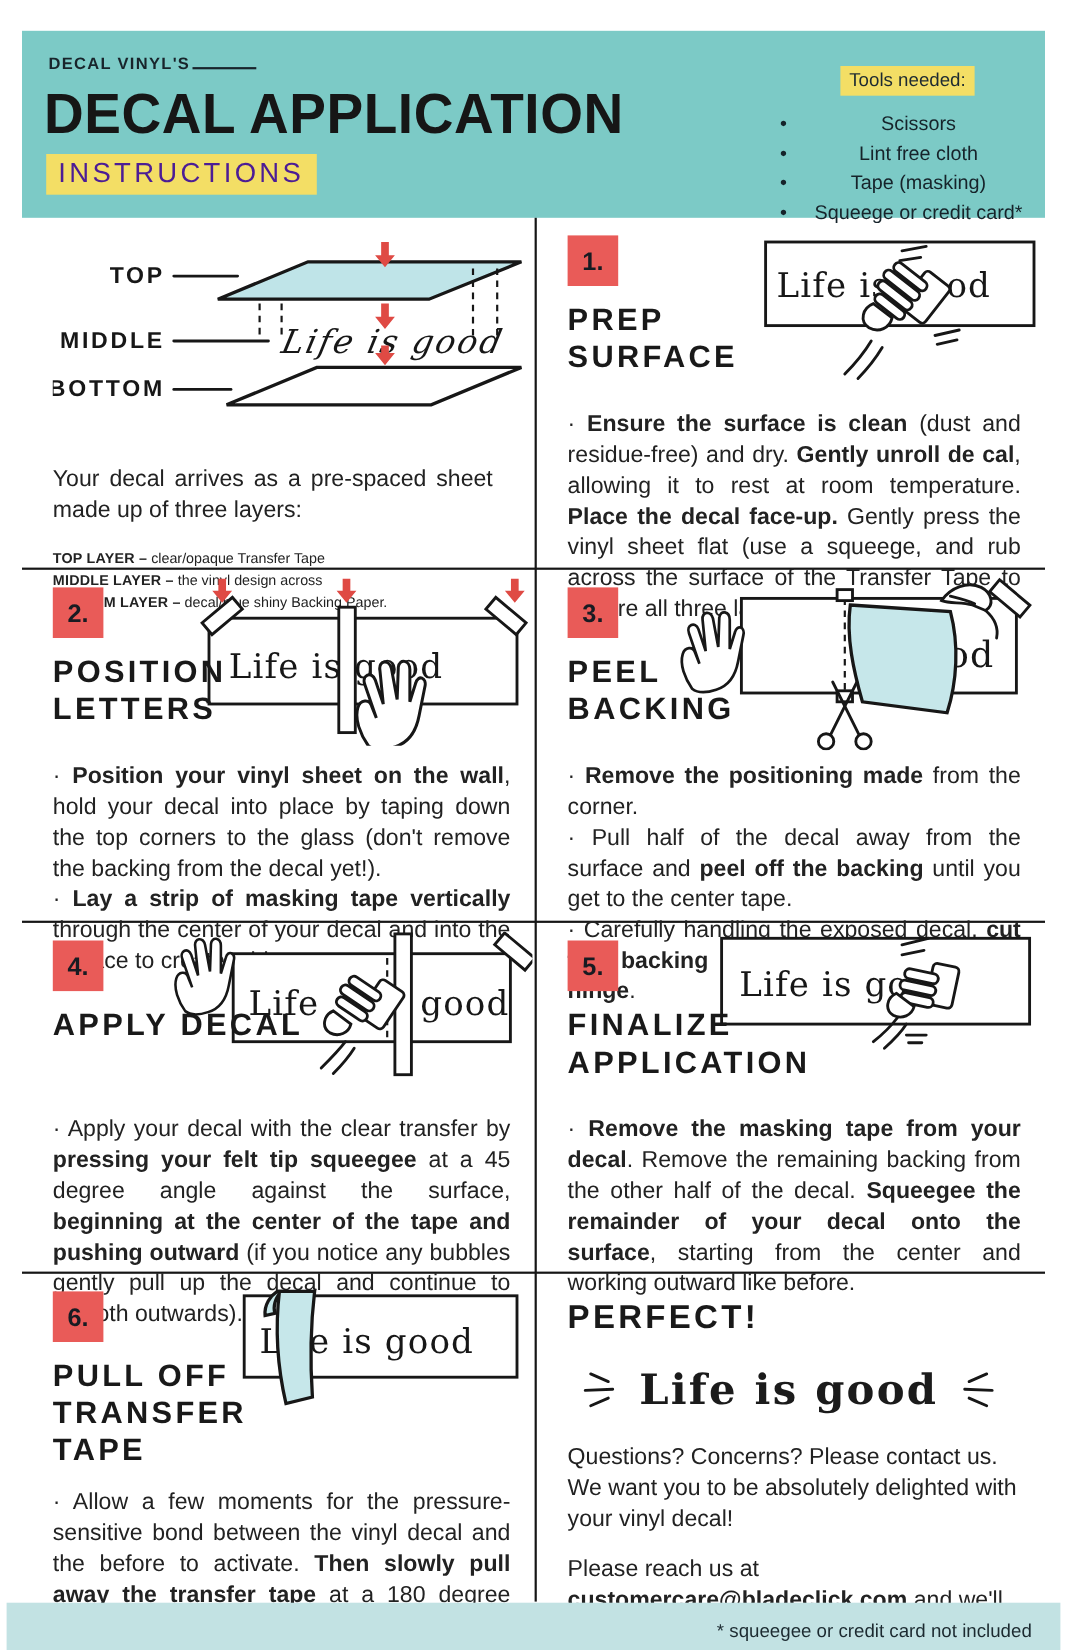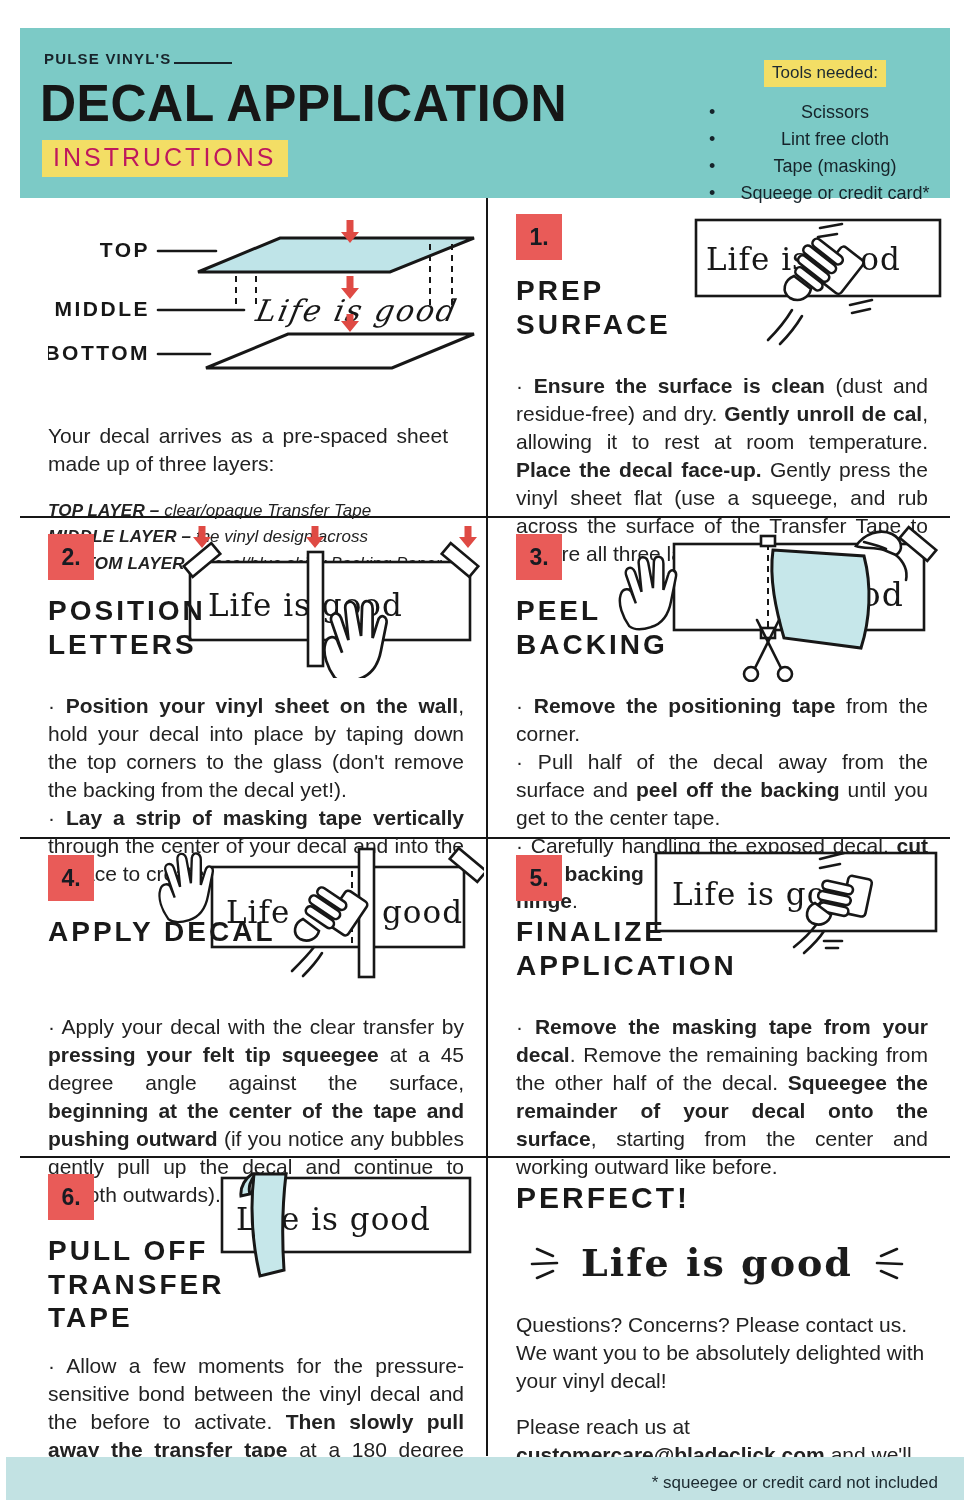--- a/index.html
+++ b/index.html
@@ -14,21 +14,21 @@
     position:absolute; left:20px; top:28px; width:930px; height:170px;
     background:#7ccac6;
   }
   .brand { position:absolute; left:24px; top:22px; font-size:15px; font-weight:bold;
     letter-spacing:1.2px; color:#18242b; }
   .brand-line { display:inline-block; width:58px; border-bottom:2px solid #18242b;
     margin-left:2px; vertical-align:baseline; }
   .title { position:absolute; left:20px; top:46px; font-size:50px; font-weight:bold;
     letter-spacing:0.5px; color:#161616; transform:scaleY(1.03); }
   .subtitle { position:absolute; left:22px; top:112px; background:#f3de65;
-    color:#be185d; font-size:25px; letter-spacing:3px; padding:3px 11px 5px; }
+    color:#4c1d95; font-size:25px; letter-spacing:3px; padding:3px 11px 5px; }
   .tools { position:absolute; left:685px; top:32px; width:240px; color:#16232a;text-align:center; }
   .tools-title { display:inline-block; background:#f3de65; font-size:17px;
     padding:3px 8px 4px; color:#1d2a31; }
   .tools ul { list-style:none; margin-top:12px; }
   .tools li { font-size:18px; line-height:1.5; padding-left:20px; position:relative; }
   .tools li::before { content:"•"; position:absolute; left:4px; }
   
   .v-divider { position:absolute; left:486px; top:198px; width:2px; height:1258px; background:#161616; }
   .h-divider { position:absolute; left:20px; width:930px; height:2px; background:#161616; }
   
@@ -36,21 +36,21 @@
   .head  { position:relative; }
   .badge { width:46px; height:46px; background:#e95b58; color:#181b22;
     font-size:23px; font-weight:bold; display:flex; align-items:center;
     justify-content:center; }
   .cell h2 { margin-top:14px; width:240px; font-size:28px; font-weight:bold;
     letter-spacing:3px; line-height:1.2; color:#191919; }
   .illus { position:absolute; }
   p.body { font-size:21px; line-height:1.33; text-align:justify; color:#222; }
   
   .intro-lead { font-size:17px; line-height:1.35; margin-bottom:20px; width:400px; text-align:left;margin-top:32px; }
-  .layer-line { font-size:17px; line-height:1.55;font-style:italic; }
+  .layer-line { font-size:13px; line-height:1.55; }
   .layer-line b { letter-spacing:0.2px; }
   
   .perfect h2 { width:auto; margin-top:6px; font-size:30px; letter-spacing:3px; }
   .decal-row { display:flex; align-items:center; justify-content:center; gap:16px;
     margin-top:24px; margin-right:10px; }
   .decal-big { font-family:"DejaVu Serif", serif; font-weight:bold; font-size:38px;
     letter-spacing:2px; color:#1b1b1b; white-space:nowrap; }
   .perfect p.body { text-align:left; margin-top:26px; }
   .perfect p.body + p.body { margin-top:18px; }
   
@@ -64,21 +64,21 @@
   .dash { stroke:#171717; stroke-width:2; stroke-dasharray:6 5; fill:none; }
   .red  { fill:#df4a44; }
   text.slab { font-family:"DejaVu Serif", serif; fill:#171717; }
 </style>
 </head>
 <body>
 
 <div class="page">
 
   <header class="header">
-    <div class="brand"><span>PULSE VINYL'S</span><span class="brand-line"></span></div>
+    <div class="brand"><span>DECAL VINYL'S</span><span class="brand-line"></span></div>
     <div class="title">DECAL APPLICATION</div>
     <div class="subtitle">INSTRUCTIONS</div>
     <div class="tools">
       <span class="tools-title">Tools needed:</span>
       <ul>
         <li>Scissors</li>
         <li>Lint free cloth</li>
         <li>Tape (masking)</li>
         <li>Squeege or credit card*</li>
       </ul>
@@ -201,21 +201,21 @@
         <line class="ln" x1="-11" y1="-24" x2="13" y2="24"></line>
         <line class="ln" x1="11" y1="-24" x2="-13" y2="24"></line>
         <circle class="fillw" cx="-17" cy="30" r="7"></circle>
         <circle class="fillw" cx="17" cy="30" r="7"></circle>
       </g>
     </svg>
     <div class="head" style="min-height:158px">
       <div class="badge">3.</div>
       <h2>PEEL BACKING</h2>
     </div>
-    <p class="body"><span>· </span><b>Remove the positioning tape</b><span> from the corner.</span></p>
+    <p class="body"><span>· </span><b>Remove the positioning made</b><span> from the corner.</span></p>
     <p class="body"><span>· Pull half of the decal away from the surface and </span><b>peel off the backing</b><span> until you get to the center tape.</span></p>
     <p class="body"><span>· Carefully handling the exposed decal, </span><b>cut the backing along the masking tape hinge</b><span>.</span></p>
   </section>
 
   <section class="cell" style="left:20px;top:839px;width:466px;height:317px">
     <svg class="illus" style="right:2px;top:8px" width="330" height="150" viewBox="0 0 330 150">
       <rect x="58" y="20" width="252" height="80" class="fillw" stroke-width="3"></rect>
       <text class="slab" x="72" y="76" font-size="31" letter-spacing="1">Life</text>
       <text class="slab" x="228" y="76" font-size="31" letter-spacing="1">good</text>
       <line class="dash" x1="198" y1="24" x2="198" y2="96"></line>

